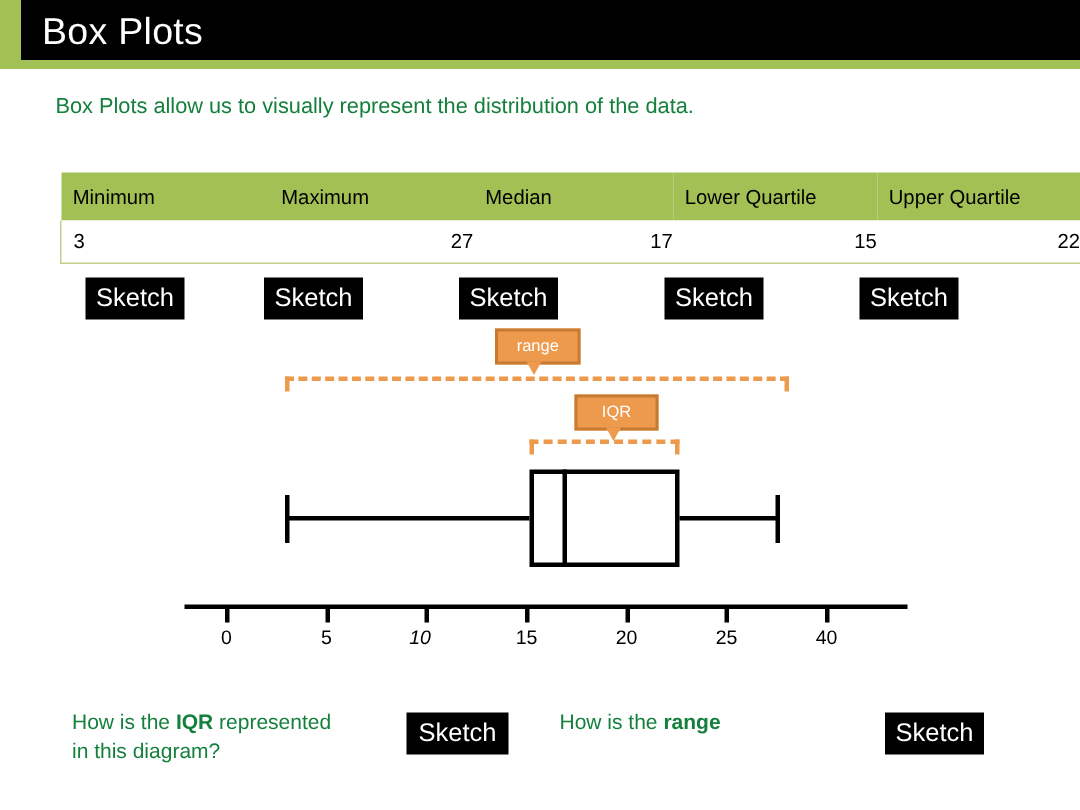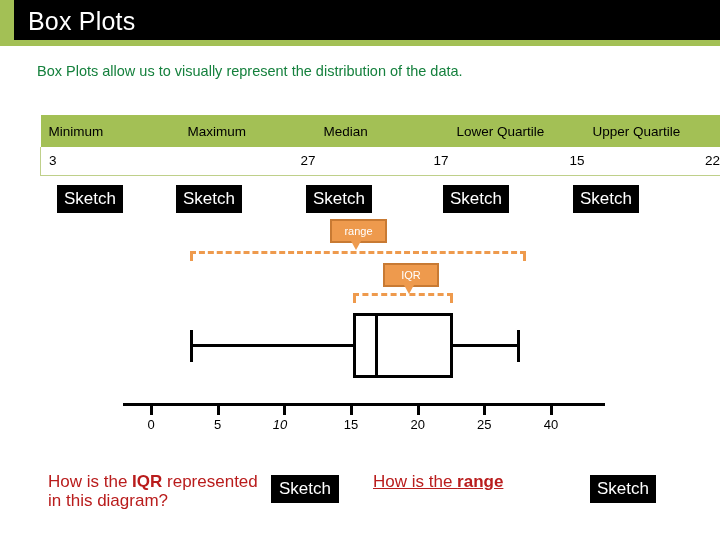--- a/index.html
+++ b/index.html
@@ -215,26 +215,26 @@
     width: 40px;
     margin-left: -20px;
     text-align: center;
     font-size: 13px;
     color: #000000;
   }
 
   
   .question-text {
     position: absolute;
-    font-size: 17px;
-    color: #b91c1c;
+    font-size: 14px;
+    color: #15803d;
     line-height: 19px;
   }
   #question-iqr   { left: 48px;  top: 472px; width: 220px; }
-  #question-range { left: 373px; top: 472px; width: 235px; text-decoration: underline; }
+  #question-range { left: 373px; top: 472px; width: 235px; }
   .q-bold { font-weight: bold; }
 
   #sketch-iqr-q {
     left: 271px; top: 475px; width: 68px;
   }
   #sketch-range-q {
     left: 590px; top: 475px; width: 66px;
   }
 </style>
 </head>

